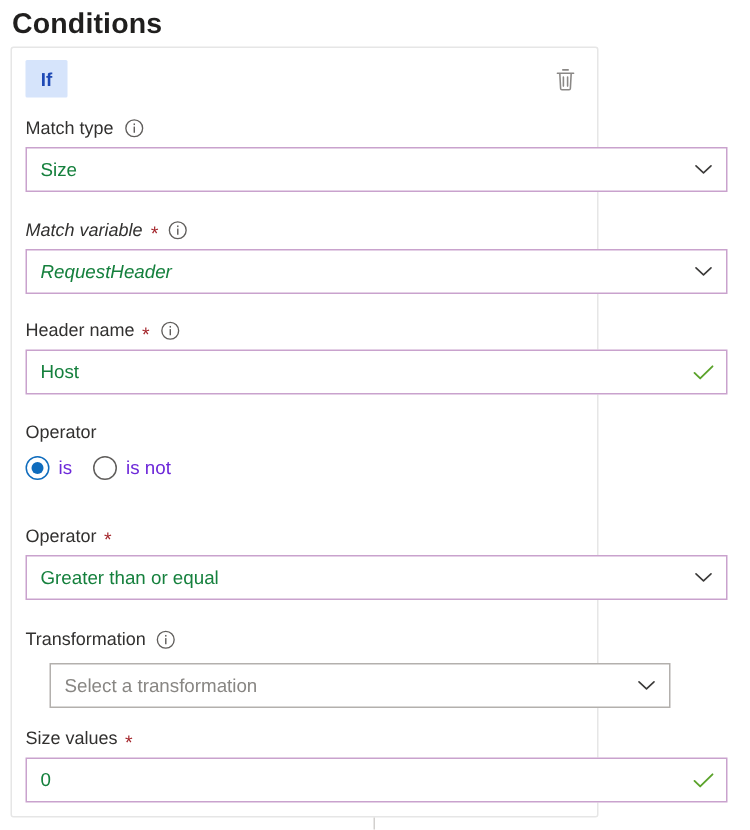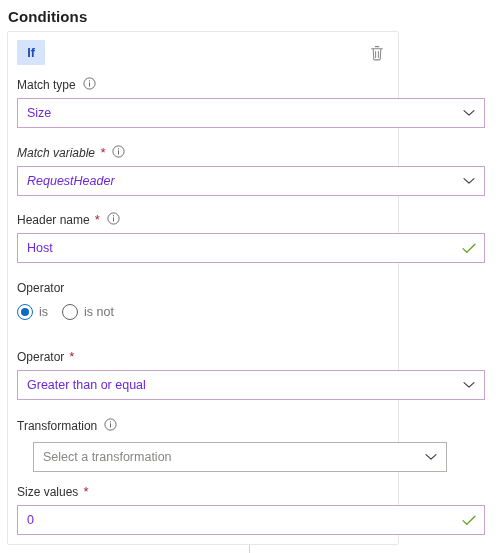--- a/index.html
+++ b/index.html
@@ -21,21 +21,21 @@
     width: 500px;
     height: 553px;
     box-sizing: border-box;
   }
 
   
   .section-title {
     position: absolute;
     left: 8px;
     top: 8px;
-    font-size: 15px;
+    font-size: 19px;
     font-weight: 700;
     letter-spacing: 0.1px;
     color: #201f1e;
     line-height: 18px;
   }
 
   
   .condition-card {
     position: absolute;
     left: 7px;
@@ -94,21 +94,21 @@
     position: absolute;
     left: 9px;
     width: 468px;
   }
 
   .field-label {
     font-size: 12px;
     line-height: 17px;
     color: #323130;
     display: flex;
-    align-items: flex-start;
+    align-items: center;
     gap: 4px;
     margin-bottom: 4px;
     white-space: nowrap;
   }
   .req-star {
     color: #a4262c;
     font-size: 13px;
     line-height: 12px;
     position: relative;
     top: 2px;
@@ -139,21 +139,21 @@
     align-items: center;
     cursor: pointer;
   }
   .control.textbox { cursor: text; }
   .control.plain {
     border: 1px solid #b3b0ad;
   }
 
   .control-value {
     font-size: 12.5px;
-    color: #6d28d9;
+    color: #15803d;
     padding-left: 9px;
     padding-right: 30px;
     line-height: 28px;
     flex: 1;
     overflow: hidden;
     white-space: nowrap;
     text-overflow: ellipsis;
   }
   .control-value.placeholder { color: #888683; }
 
@@ -218,21 +218,21 @@
     top: 50%;
     width: 8px;
     height: 8px;
     margin-left: -4px;
     margin-top: -4px;
     border-radius: 50%;
     background: #0f6cbd;
   }
   .radio-label {
     font-size: 12.5px;
-    color: #737373;
+    color: #6d28d9;
     line-height: 16px;
   }
 
   
   .field.indented { left: 25px; width: 414px; }
 
   
   .connector {
     position: absolute;
     left: 249px;

